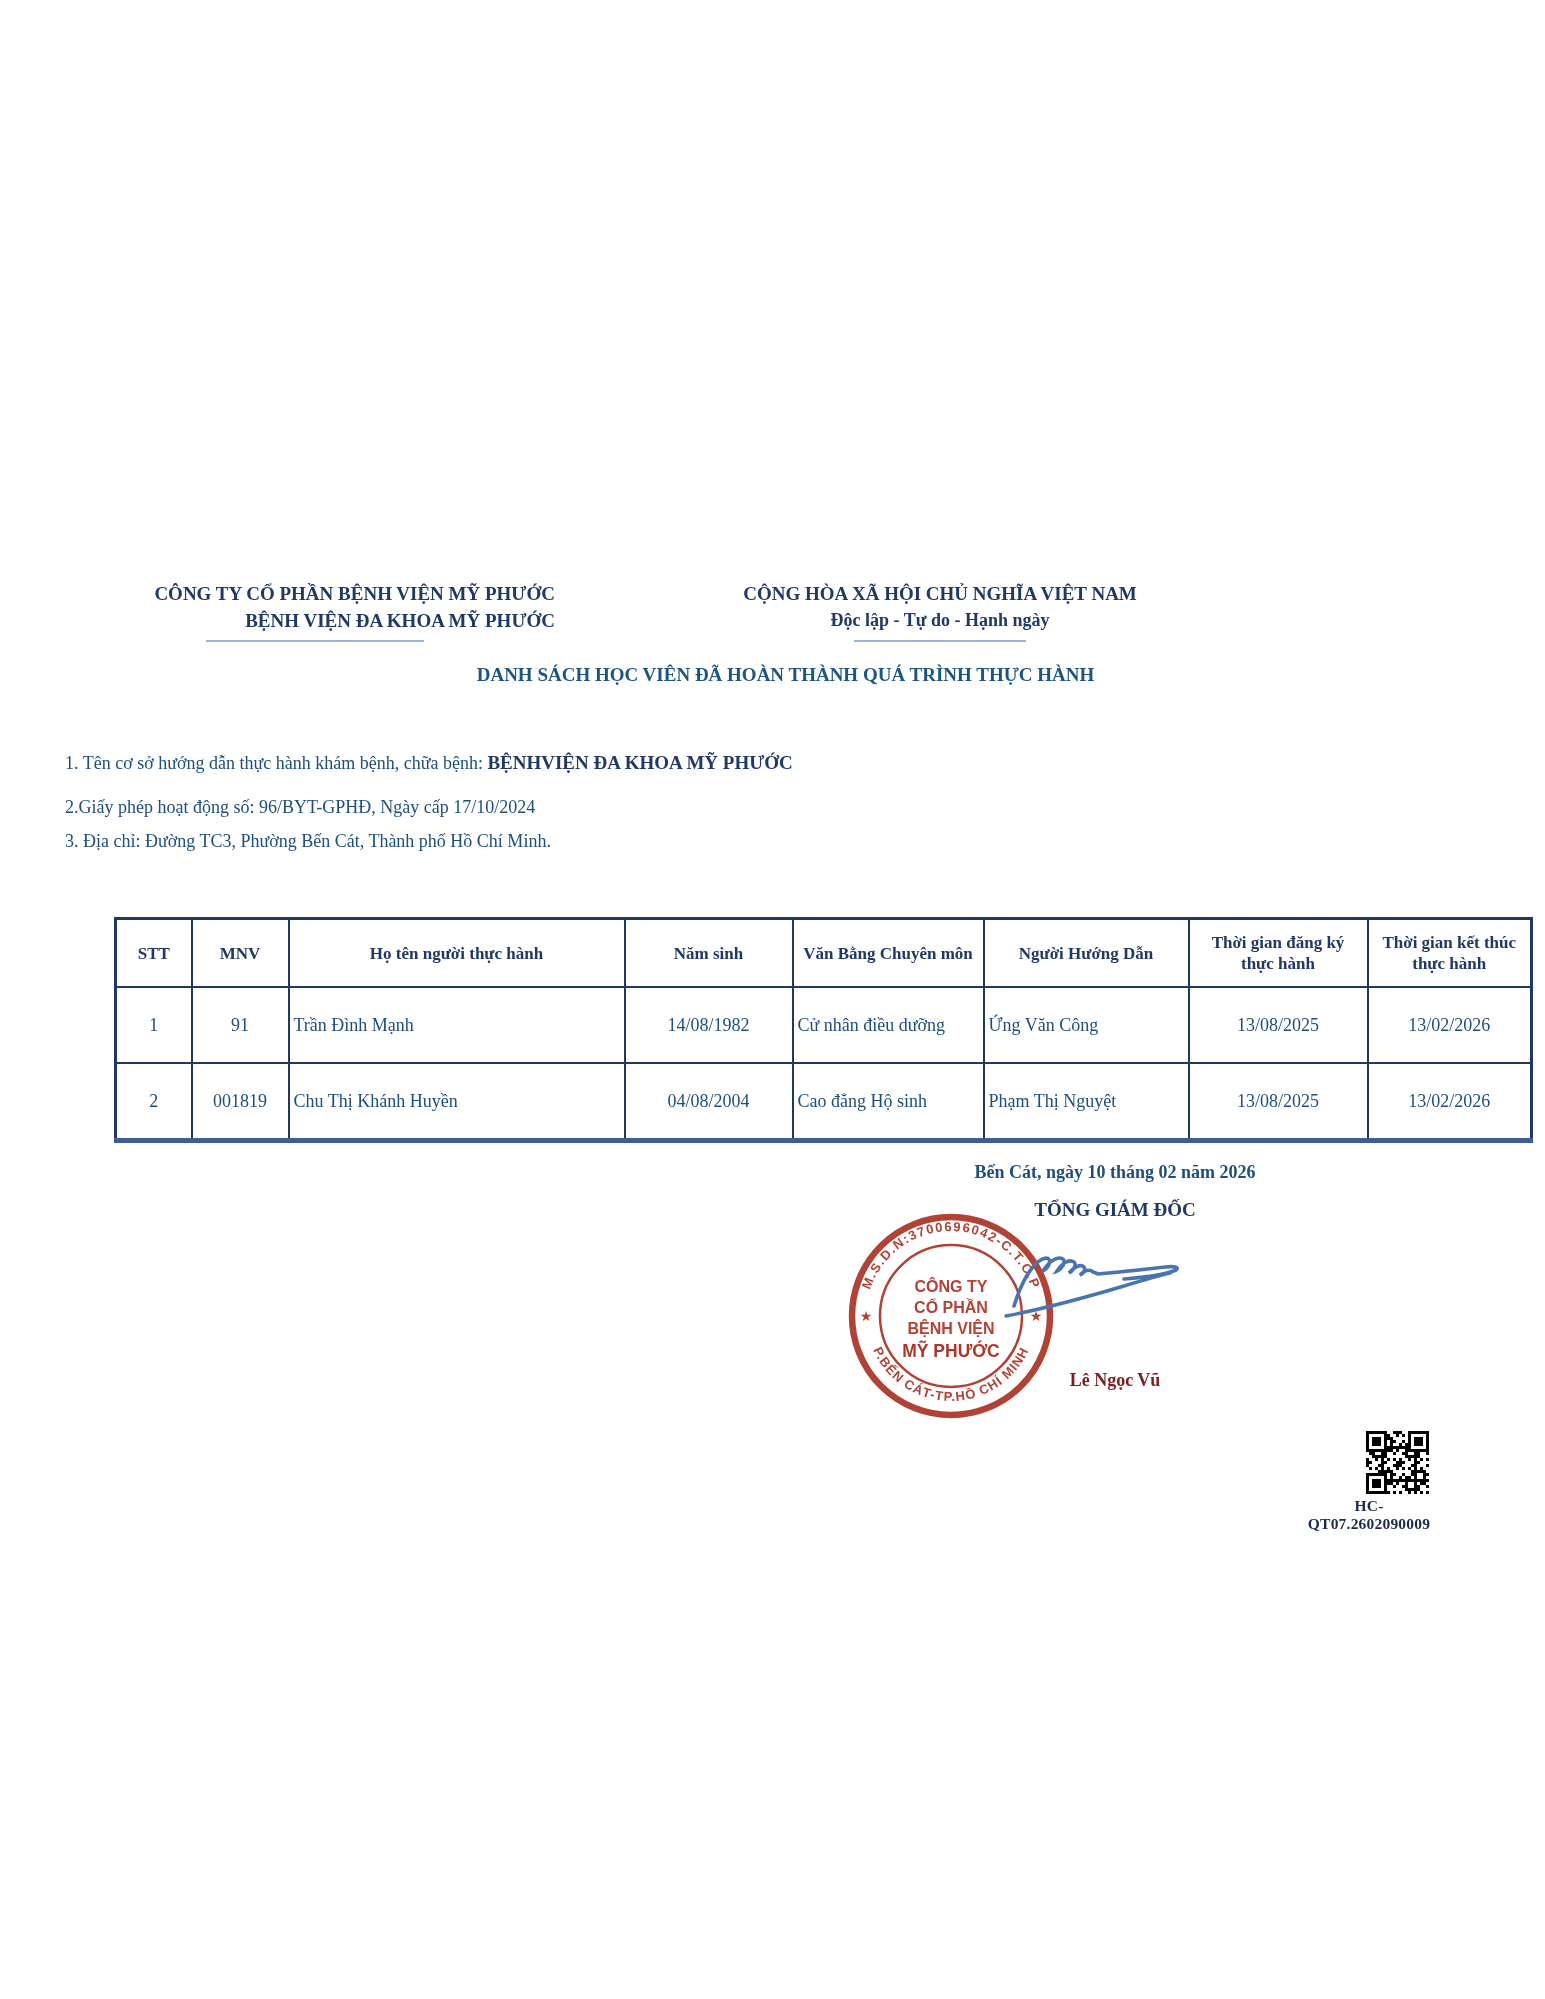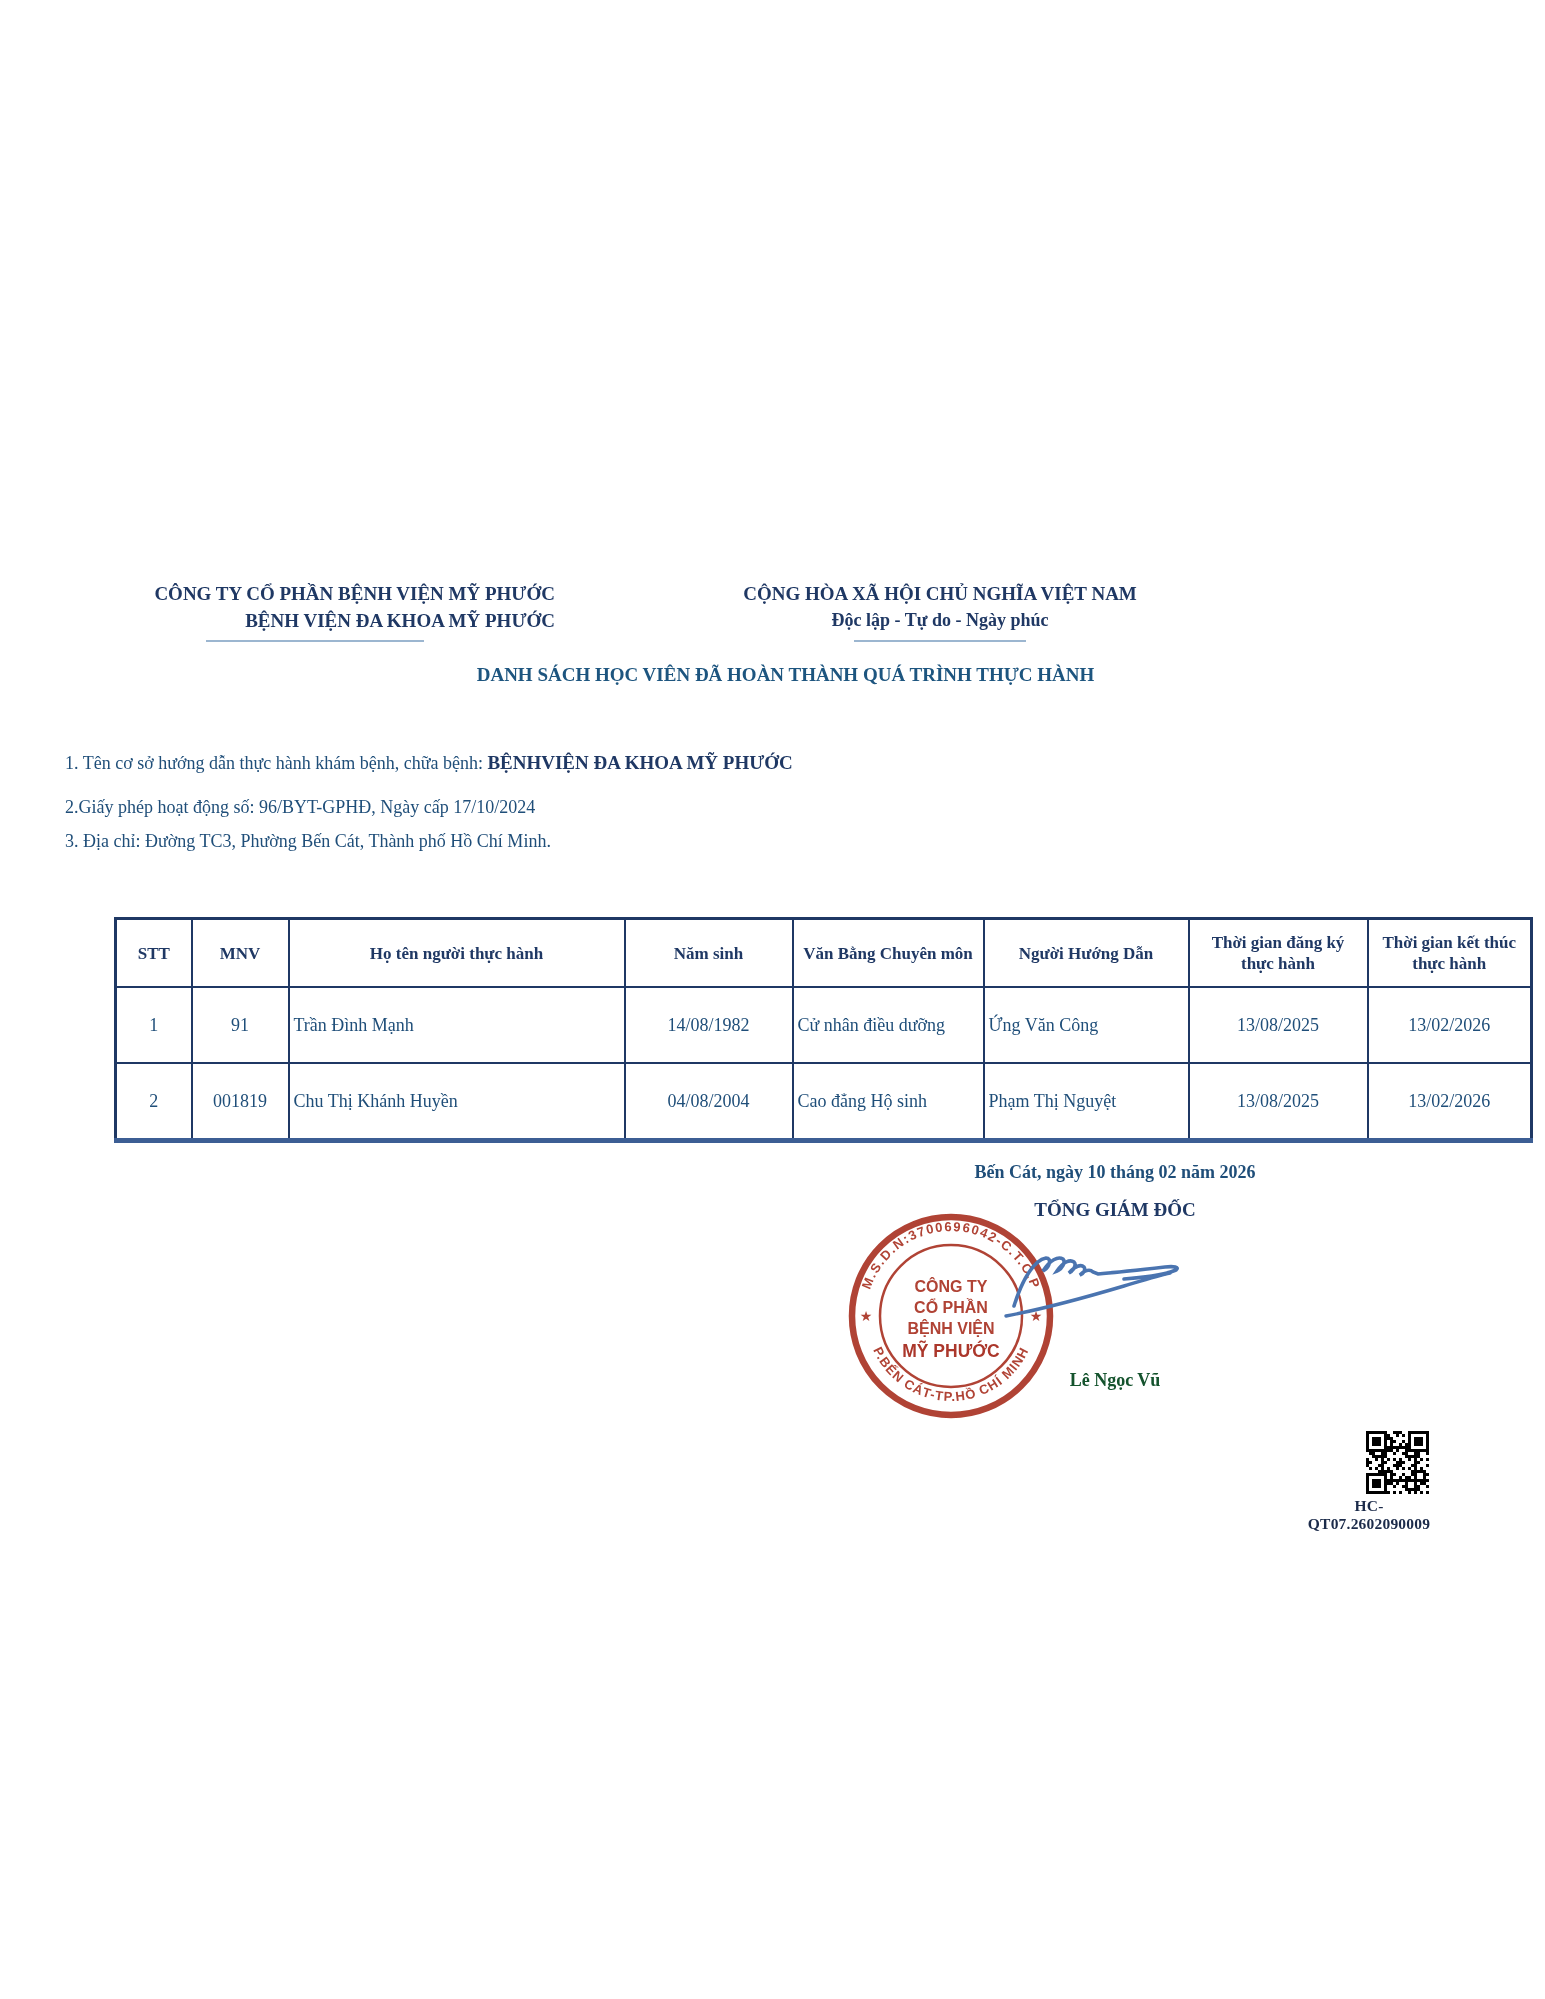--- a/index.html
+++ b/index.html
@@ -34,42 +34,42 @@
   table.doc th{height:62px;font-size:17px;font-weight:bold;color:#1f3864;
     text-align:center;vertical-align:middle;padding:2px 6px;line-height:21px;}
   table.doc td{height:70px;font-size:18px;color:#1f4e79;vertical-align:middle;
     text-align:center;padding:2px 4px;}
   table.doc td.al{text-align:left;}
   
   .sign-block{position:absolute;left:895px;width:440px;text-align:center;}
   .date-line{top:1162px;font-size:18px;font-weight:600;color:#1f4e79;}
   .signer-title{top:1199px;font-size:19px;font-weight:bold;color:#1f3864;}
   .signer-name{position:absolute;left:1020px;top:1370px;width:190px;text-align:center;
-    font-size:18px;font-weight:bold;color:#14532d;}
+    font-size:18px;font-weight:bold;color:#7f1d1d;}
   .stamp-svg{position:absolute;left:845px;top:1210px;opacity:.93;}
   .sig-svg{position:absolute;left:1002px;top:1250px;z-index:3;}
   
   .qr-svg{position:absolute;left:1366px;top:1431px;}
   .doc-code{position:absolute;left:1294px;top:1497px;width:150px;text-align:center;
     font-size:15.5px;font-weight:bold;color:#1c2b4a;letter-spacing:.2px;}
 </style>
 </head>
 <body>
 
 <div class="page">
 
   <div class="org-block">
     <div class="hblock-line">CÔNG TY CỔ PHẦN BỆNH VIỆN MỸ PHƯỚC</div>
     <div class="hblock-line">BỆNH VIỆN ĐA KHOA MỸ PHƯỚC</div>
     <div class="underline u-left"></div>
   </div>
 
   <div class="nat-block">
     <div class="hblock-line">CỘNG HÒA XÃ HỘI CHỦ NGHĨA VIỆT NAM</div>
-    <div class="hblock-line2">Độc lập - Tự do - Ngày phúc</div>
+    <div class="hblock-line2">Độc lập - Tự do - Hạnh ngày</div>
     <div class="underline u-right"></div>
   </div>
 
   <div class="doc-title">
     <div>DANH SÁCH HỌC VIÊN ĐÃ HOÀN THÀNH QUÁ TRÌNH THỰC HÀNH</div>
   </div>
 
   <div class="info info1"><span>1. Tên cơ sở hướng dẫn thực hành khám bệnh, chữa bệnh: </span><b>BỆNHVIỆN ĐA KHOA MỸ PHƯỚC</b></div>
   <div class="info info2">2.Giấy phép hoạt động số: 96/BYT-GPHĐ, Ngày cấp 17/10/2024</div>
   <div class="info info3">3. Địa chỉ: Đường TC3, Phường Bến Cát, Thành phố Hồ Chí Minh.</div>

